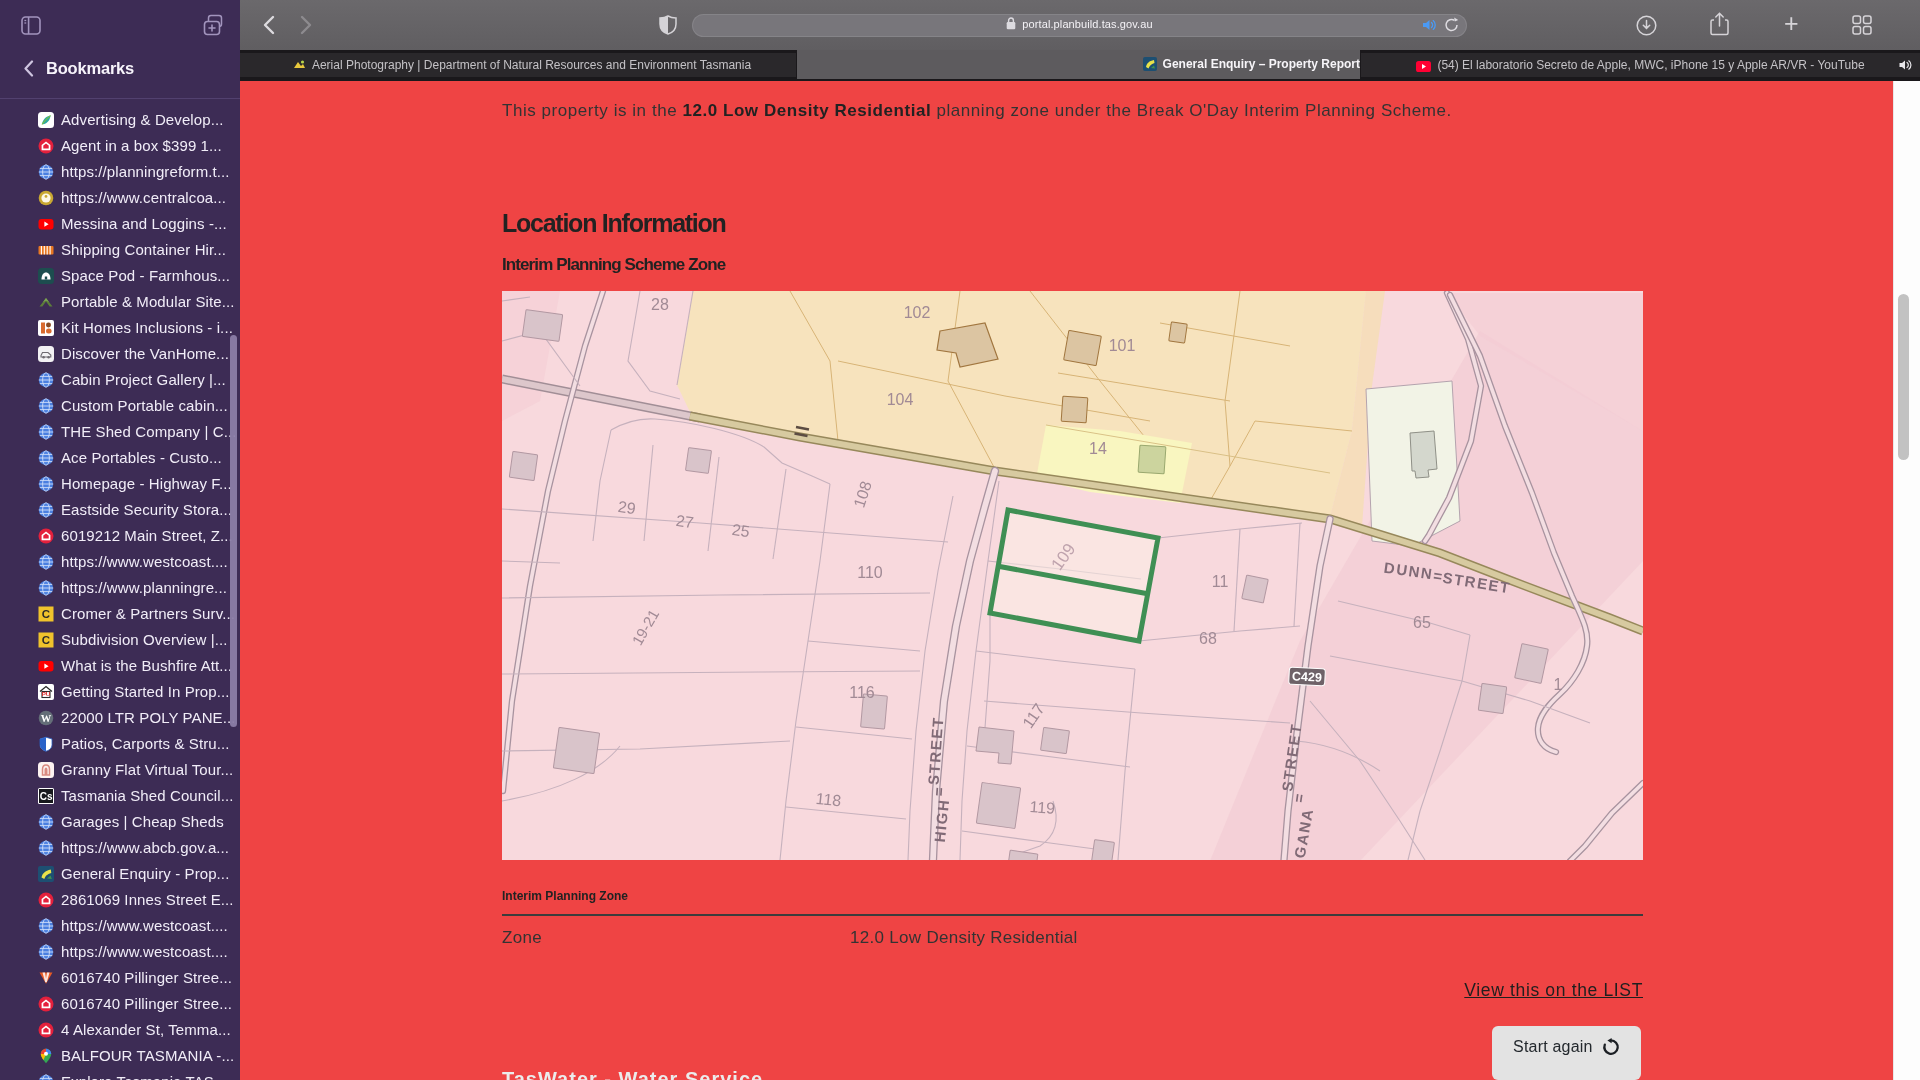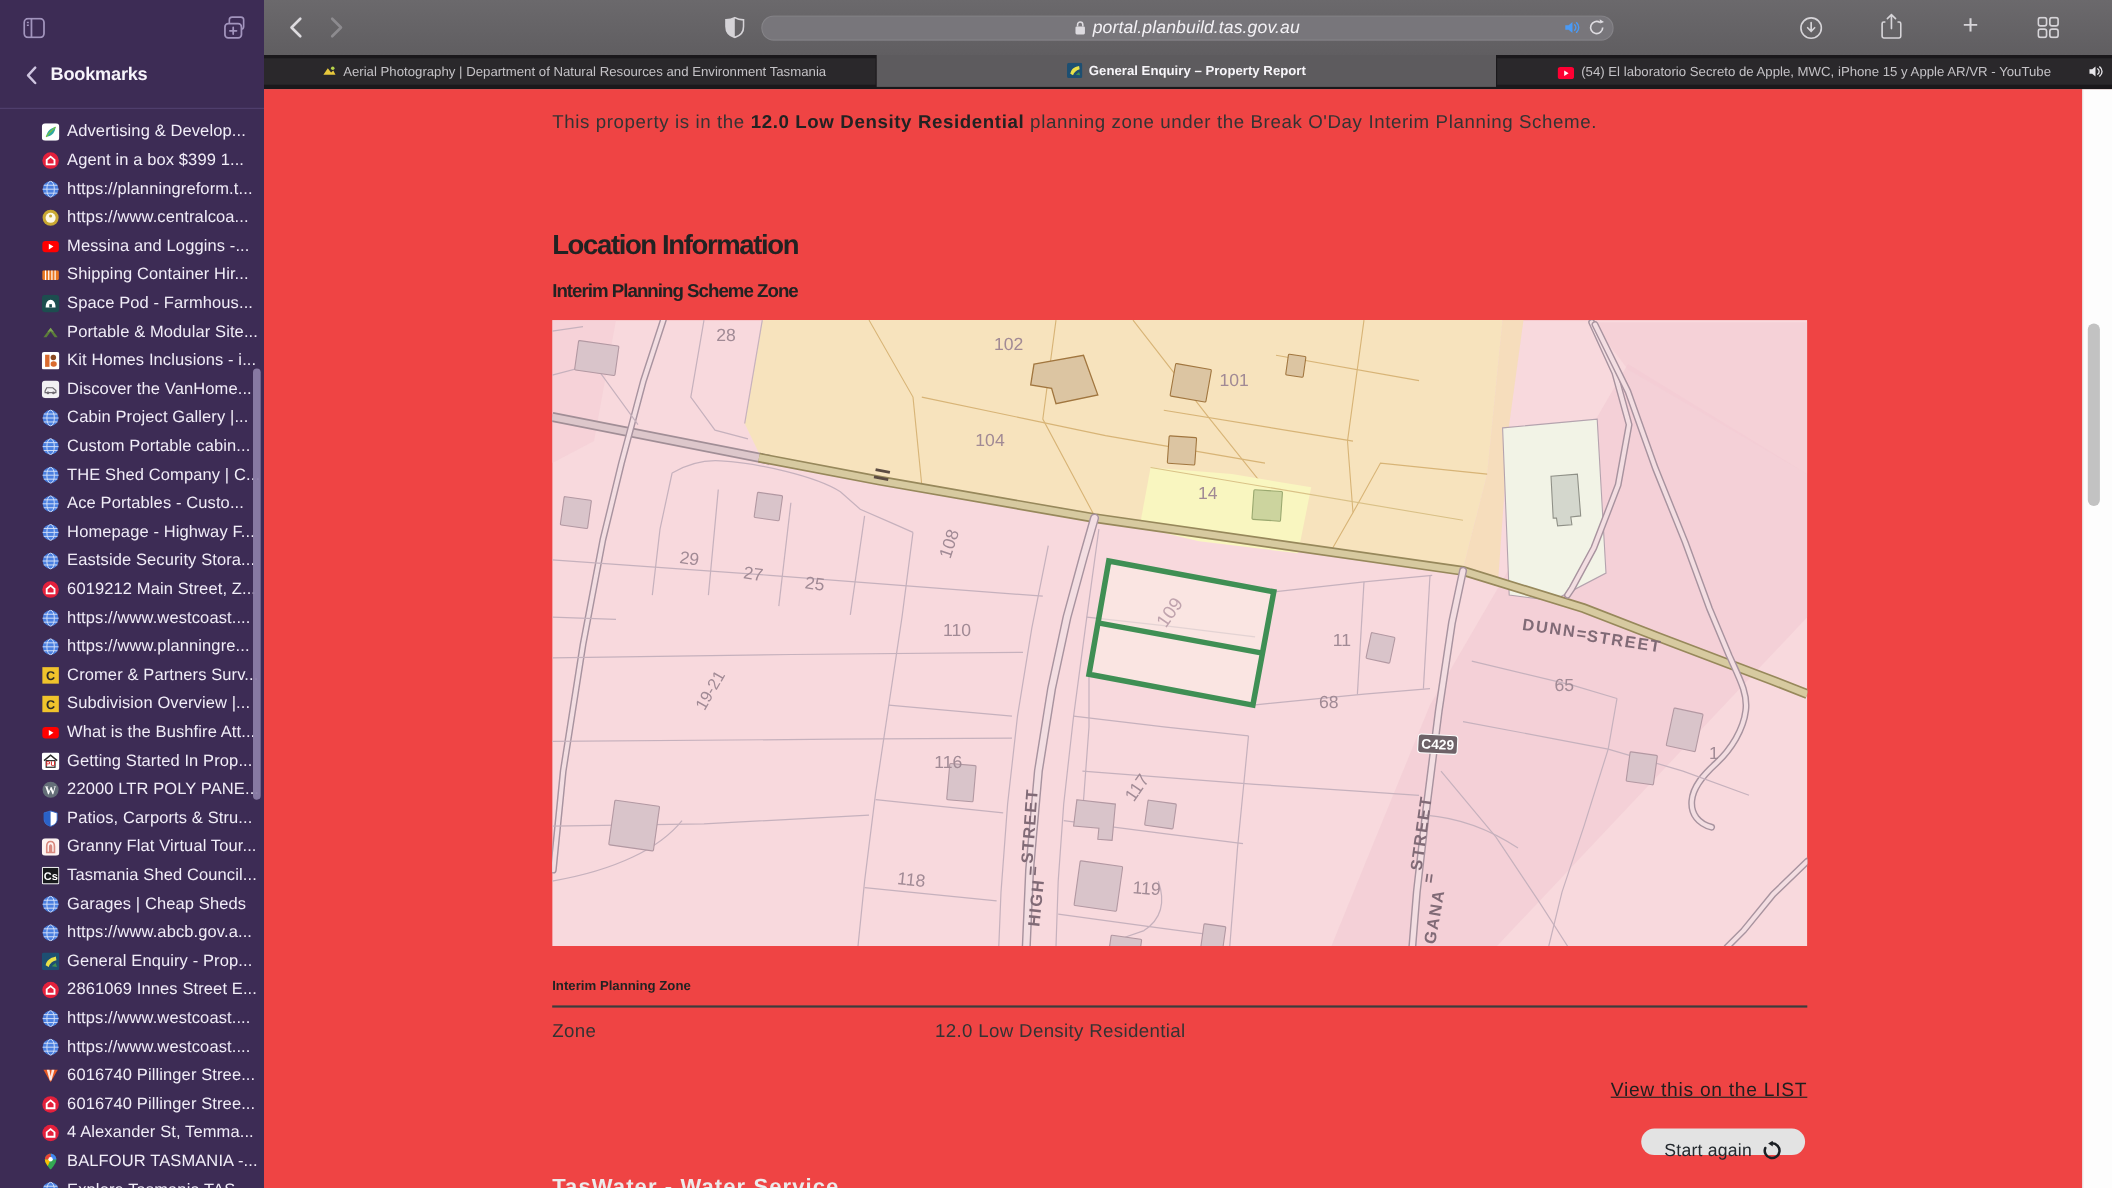--- a/index.html
+++ b/index.html
@@ -16,46 +16,46 @@
 .bmrow .ic { position:absolute; left:38px; top:5px; width:16px; height:16px; }
 .bmrow .tx { position:absolute; left:61px; top:4px; font-size:15px; color:#f1edf8; white-space:nowrap; letter-spacing:.1px; }
 #sb-thumb { position:absolute; left:230px; top:335px; width:7px; height:392px; background:#8b7da7; border-radius:4px; opacity:.95; }
 
 
 #chrome { position:absolute; left:240px; top:0; width:1680px; height:81px; }
 #toolbar { position:absolute; left:0; top:0; width:1680px; height:50px;
   background:linear-gradient(#6b696c,#605e61); }
 #urlbar { position:absolute; left:452px; top:14px; width:775px; height:23px;
   background:#78767b; border-radius:11.5px; box-shadow:inset 0 0 0 1px rgba(255,255,255,0.10); }
-#urltext { position:absolute; left:0; top:3px; width:775px; text-align:center; font-size:16px;
-  color:#f4f2f6; letter-spacing:.1px;font-style:italic; }
+#urltext { position:absolute; left:0; top:3px; width:775px; text-align:center; font-size:11px;
+  color:#f4f2f6; letter-spacing:.1px; }
 #tabstrip { position:absolute; left:0; top:50px; width:1680px; height:31px; background:#1a181b; }
 .tab { position:absolute; top:3px; height:24px; background:#2a282b; color:#c4c2c6; font-size:12px;
   overflow:hidden; }
 .tab .lbl { position:absolute; top:5px; width:100%; text-align:center; white-space:nowrap; }
 #tab2 { position:absolute; top:0; height:29px; background:#5d5b5e; color:#f7f5f9; font-size:12px; }
-#tab2 .lbl { position:absolute; width:100%; text-align:center; white-space:nowrap; }
+#tab2 .lbl { position:absolute; width:100%; text-align:right; white-space:nowrap; }
 .ticon { display:inline-block; vertical-align:-3px; margin-right:6px; }
 
 
 #page { position:absolute; left:240px; top:81px; width:1680px; height:999px; background:#ef4444;
   color:#2f2f2f; }
 #content { position:absolute; left:262px; top:0; width:1141px; height:999px; }
 .para { font-size:17px; line-height:24.5px; color:#333; letter-spacing:.55px; }
 b.zone { font-weight:700; color:#222; }
 #h2 { position:absolute; left:0; top:128px; font-size:25px; font-weight:700; color:#222; letter-spacing:-1.25px; }
 #h3 { position:absolute; left:0; top:174px; font-size:17px; font-weight:700; color:#222; letter-spacing:-0.9px; }
 #maps { position:absolute; left:0; top:210px; width:1141px; height:569px; }
 #ipz { position:absolute; left:0; top:808px; font-size:12px; font-weight:700; color:#222; }
 #rule { position:absolute; left:0; top:833px; width:1141px; height:2px; background:#3c3c3c; }
 #zrow { position:absolute; left:0; top:847px; font-size:17px; color:#333; letter-spacing:.3px; }
 #zval { position:absolute; left:348px; top:847px; font-size:17px; color:#333; letter-spacing:.3px; }
 #vlink { position:absolute; right:0; top:899px; font-size:17.5px; color:#1f1f1f; text-decoration:underline; letter-spacing:.65px; }
-#sbtn { position:absolute; left:990px; top:945px; width:149px; height:24px; background:#e3e3e3;
-  border-radius:20px; font-size:16px; color:#23282d; text-align:center; line-height:41px; letter-spacing:.2px; }
+#sbtn { position:absolute; left:990px; top:945px; width:149px; height:54px; background:#e3e3e3;
+  border-radius:6px; font-size:16px; color:#23282d; text-align:center; line-height:41px; letter-spacing:.2px; }
 #faint { position:absolute; left:0; top:987px; font-size:20px; font-weight:700; color:#ebebeb; letter-spacing:1px; }
 
 
 #wsb { position:absolute; left:1893px; top:81px; width:27px; height:999px; background:#fdfdfd;
   border-left:1px solid #e8e8e8; }
 #wsb .th { position:absolute; left:4px; top:213px; width:11px; height:166px; background:#c2c2c2; border-radius:6px; }
 </style>
 </head>
 <body>
 <div id="stage">

